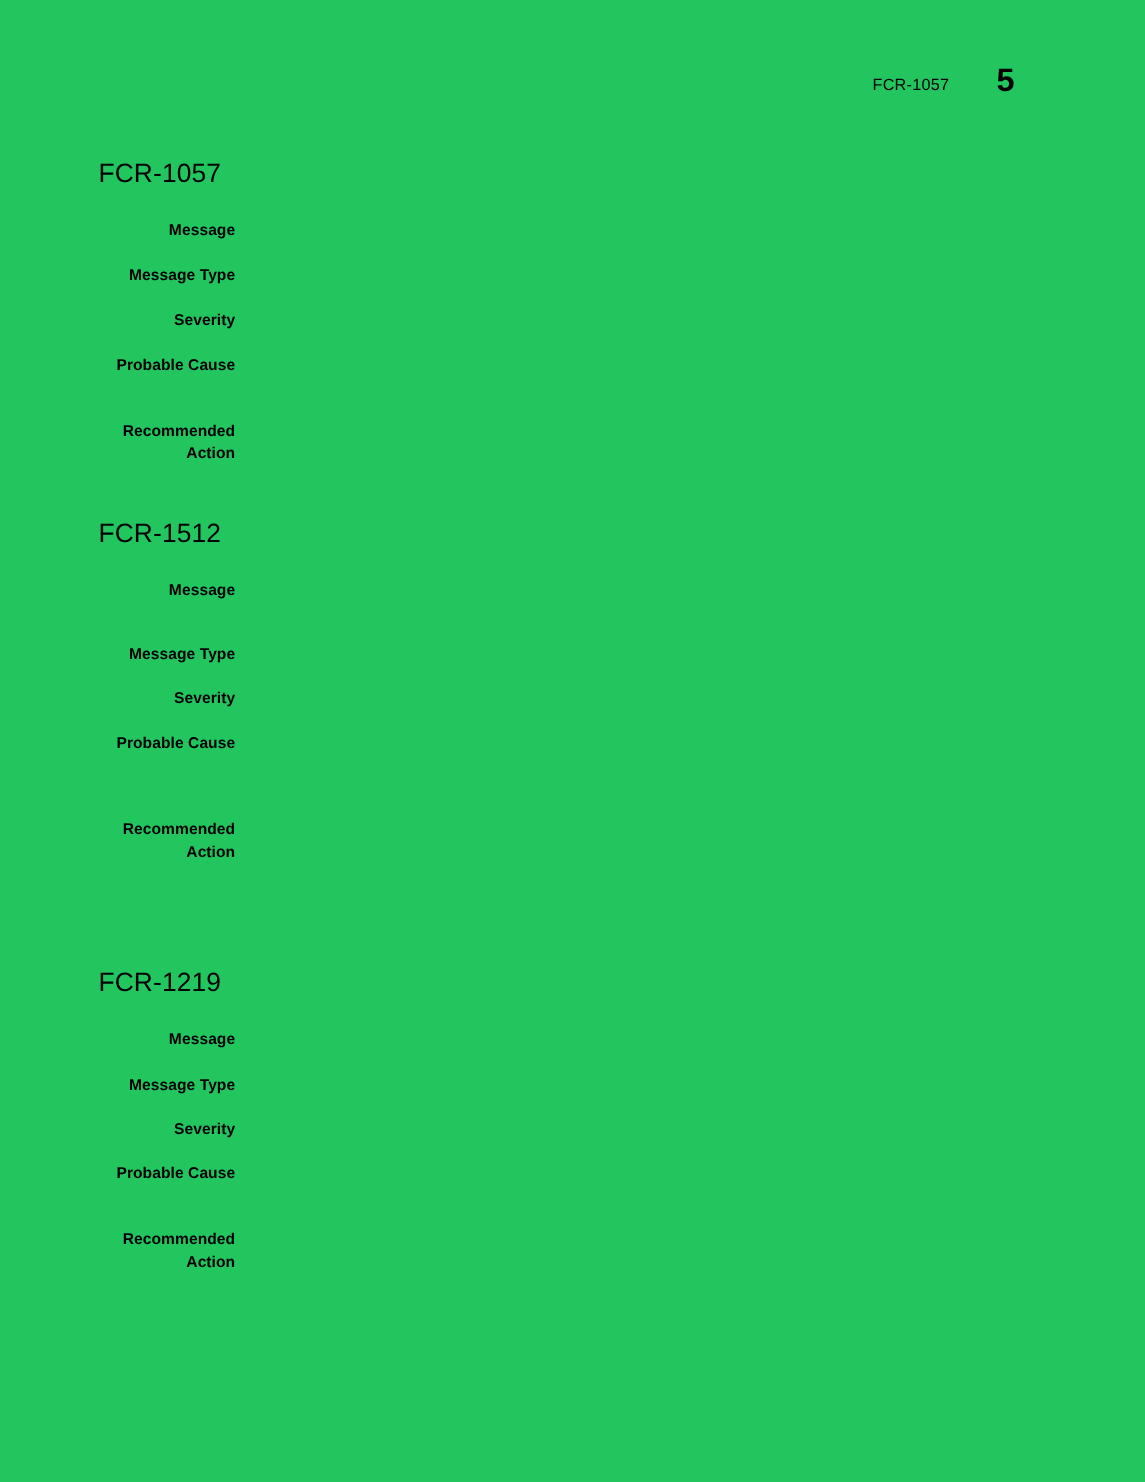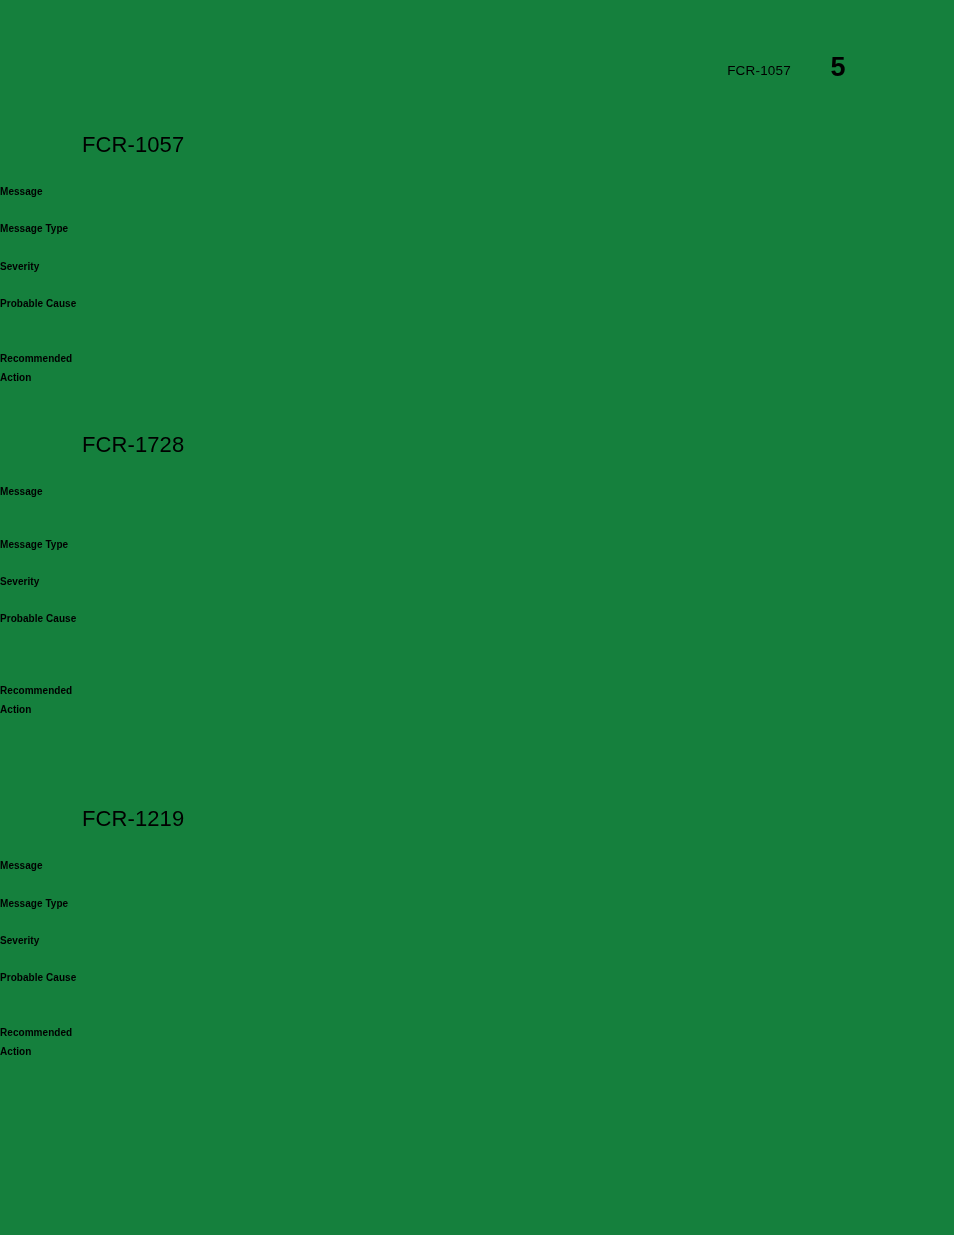--- a/index.html
+++ b/index.html
@@ -10,21 +10,21 @@
   }
   body {
     font-family: "Liberation Sans", sans-serif;
     color: #000000;
     -webkit-font-smoothing: antialiased;
   }
   .page {
     position: relative;
     width: 954px;
     height: 1235px;
-    background: #15803d;
+    background: #22c55e;
     overflow: hidden;
   }
 
   
   .page-header {
     position: absolute;
     top: 0;
     left: 0;
     width: 954px;
     height: 110px;
@@ -86,21 +86,22 @@
   .defrow {
     position: absolute;
     left: 0;
     width: 954px;
     height: 0;
   }
   .deflabel {
     position: absolute;
     left: 0;
     width: 196px;
-    font-size: 10px;
+    text-align: right;
+    font-size: 13px;
     font-weight: 700;
     line-height: 19px;
     letter-spacing: 0.05px;
     color: #000000;
     white-space: pre-line;
   }
   .defvalue {
     position: absolute;
     left: 212px;
     width: 700px;
@@ -142,21 +143,21 @@
             <div class="defvalue"></div>
           </div>
           <div class="defrow" style="top: 349px;">
             <div class="deflabel">Recommended
 Action</div>
             <div class="defvalue"></div>
           </div>
         </div>
       </div>
       <div class="section" style="top: 0px;">
-        <div class="section-heading" style="top: 434px;">FCR-1728</div>
+        <div class="section-heading" style="top: 434px;">FCR-1512</div>
         <div class="deflist">
           <div class="defrow" style="top: 482px;">
             <div class="deflabel">Message</div>
             <div class="defvalue"></div>
           </div>
           <div class="defrow" style="top: 535px;">
             <div class="deflabel">Message Type</div>
             <div class="defvalue"></div>
           </div>
           <div class="defrow" style="top: 572px;">

